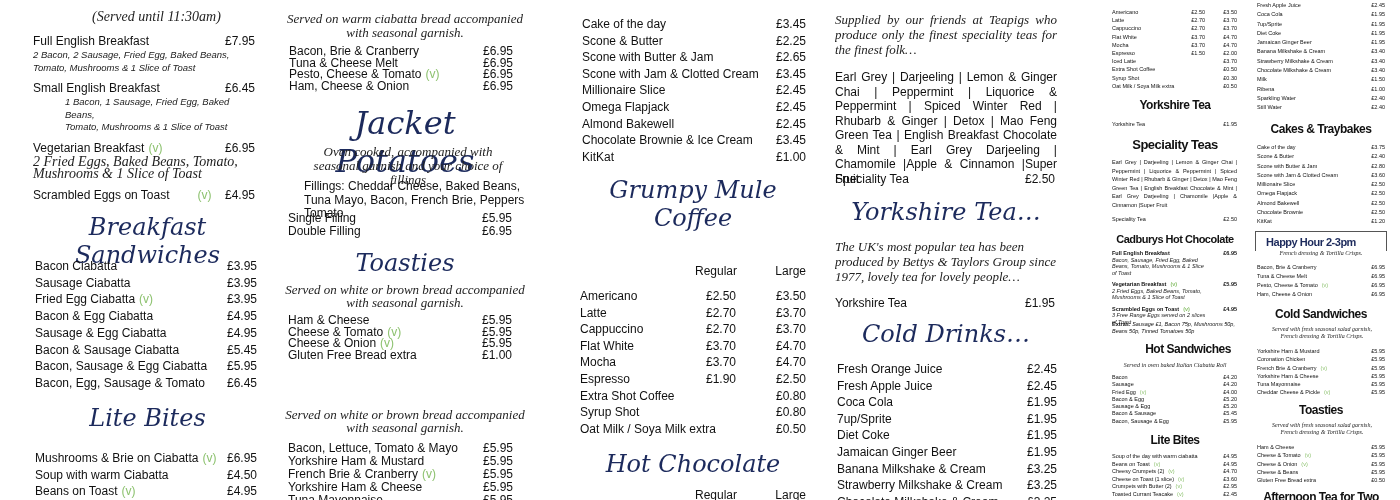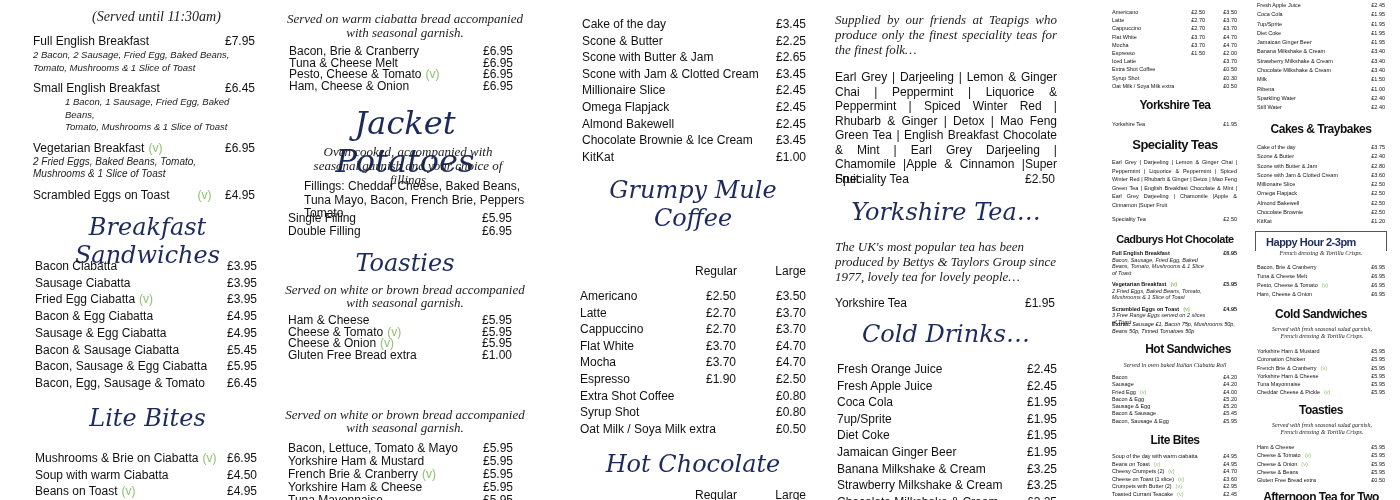--- a/index.html
+++ b/index.html
@@ -42,21 +42,21 @@
         <div class="desc" style="font-size: 9.5px; line-height: 12.5px; margin-left: 32px;">
           <div>1 Bacon, 1 Sausage, Fried Egg, Baked Beans,</div>
           <div>Tomato, Mushrooms &amp; 1 Slice of Toast</div>
         </div>
       </div>
       <div style="margin-bottom: 7px;">
         <div class="row" style="font-size: 12px; line-height: 15px;">
           <span><span>Vegetarian Breakfast</span><span class="v" style="margin-left: 4px;">(v)</span></span>
           <span class="price">£6.95</span>
         </div>
-        <div class="desc" style="font-size: 10px; line-height: 12.5px;">
+        <div class="desc" style="font-size: 14px; line-height: 12.5px; font-family: Liberation Serif, serif;">
           <div>2 Fried Eggs, Baked Beans, Tomato,</div>
           <div>Mushrooms &amp; 1 Slice of Toast</div>
         </div>
       </div>
       <div style="margin-bottom: 7px;">
         <div class="row" style="font-size: 12px; line-height: 15px;">
           <span><span>Scrambled Eggs on Toast</span><span class="v" style="margin-left: 28px;">(v)</span></span>
           <span class="price">£4.95</span>
         </div>
       </div>

